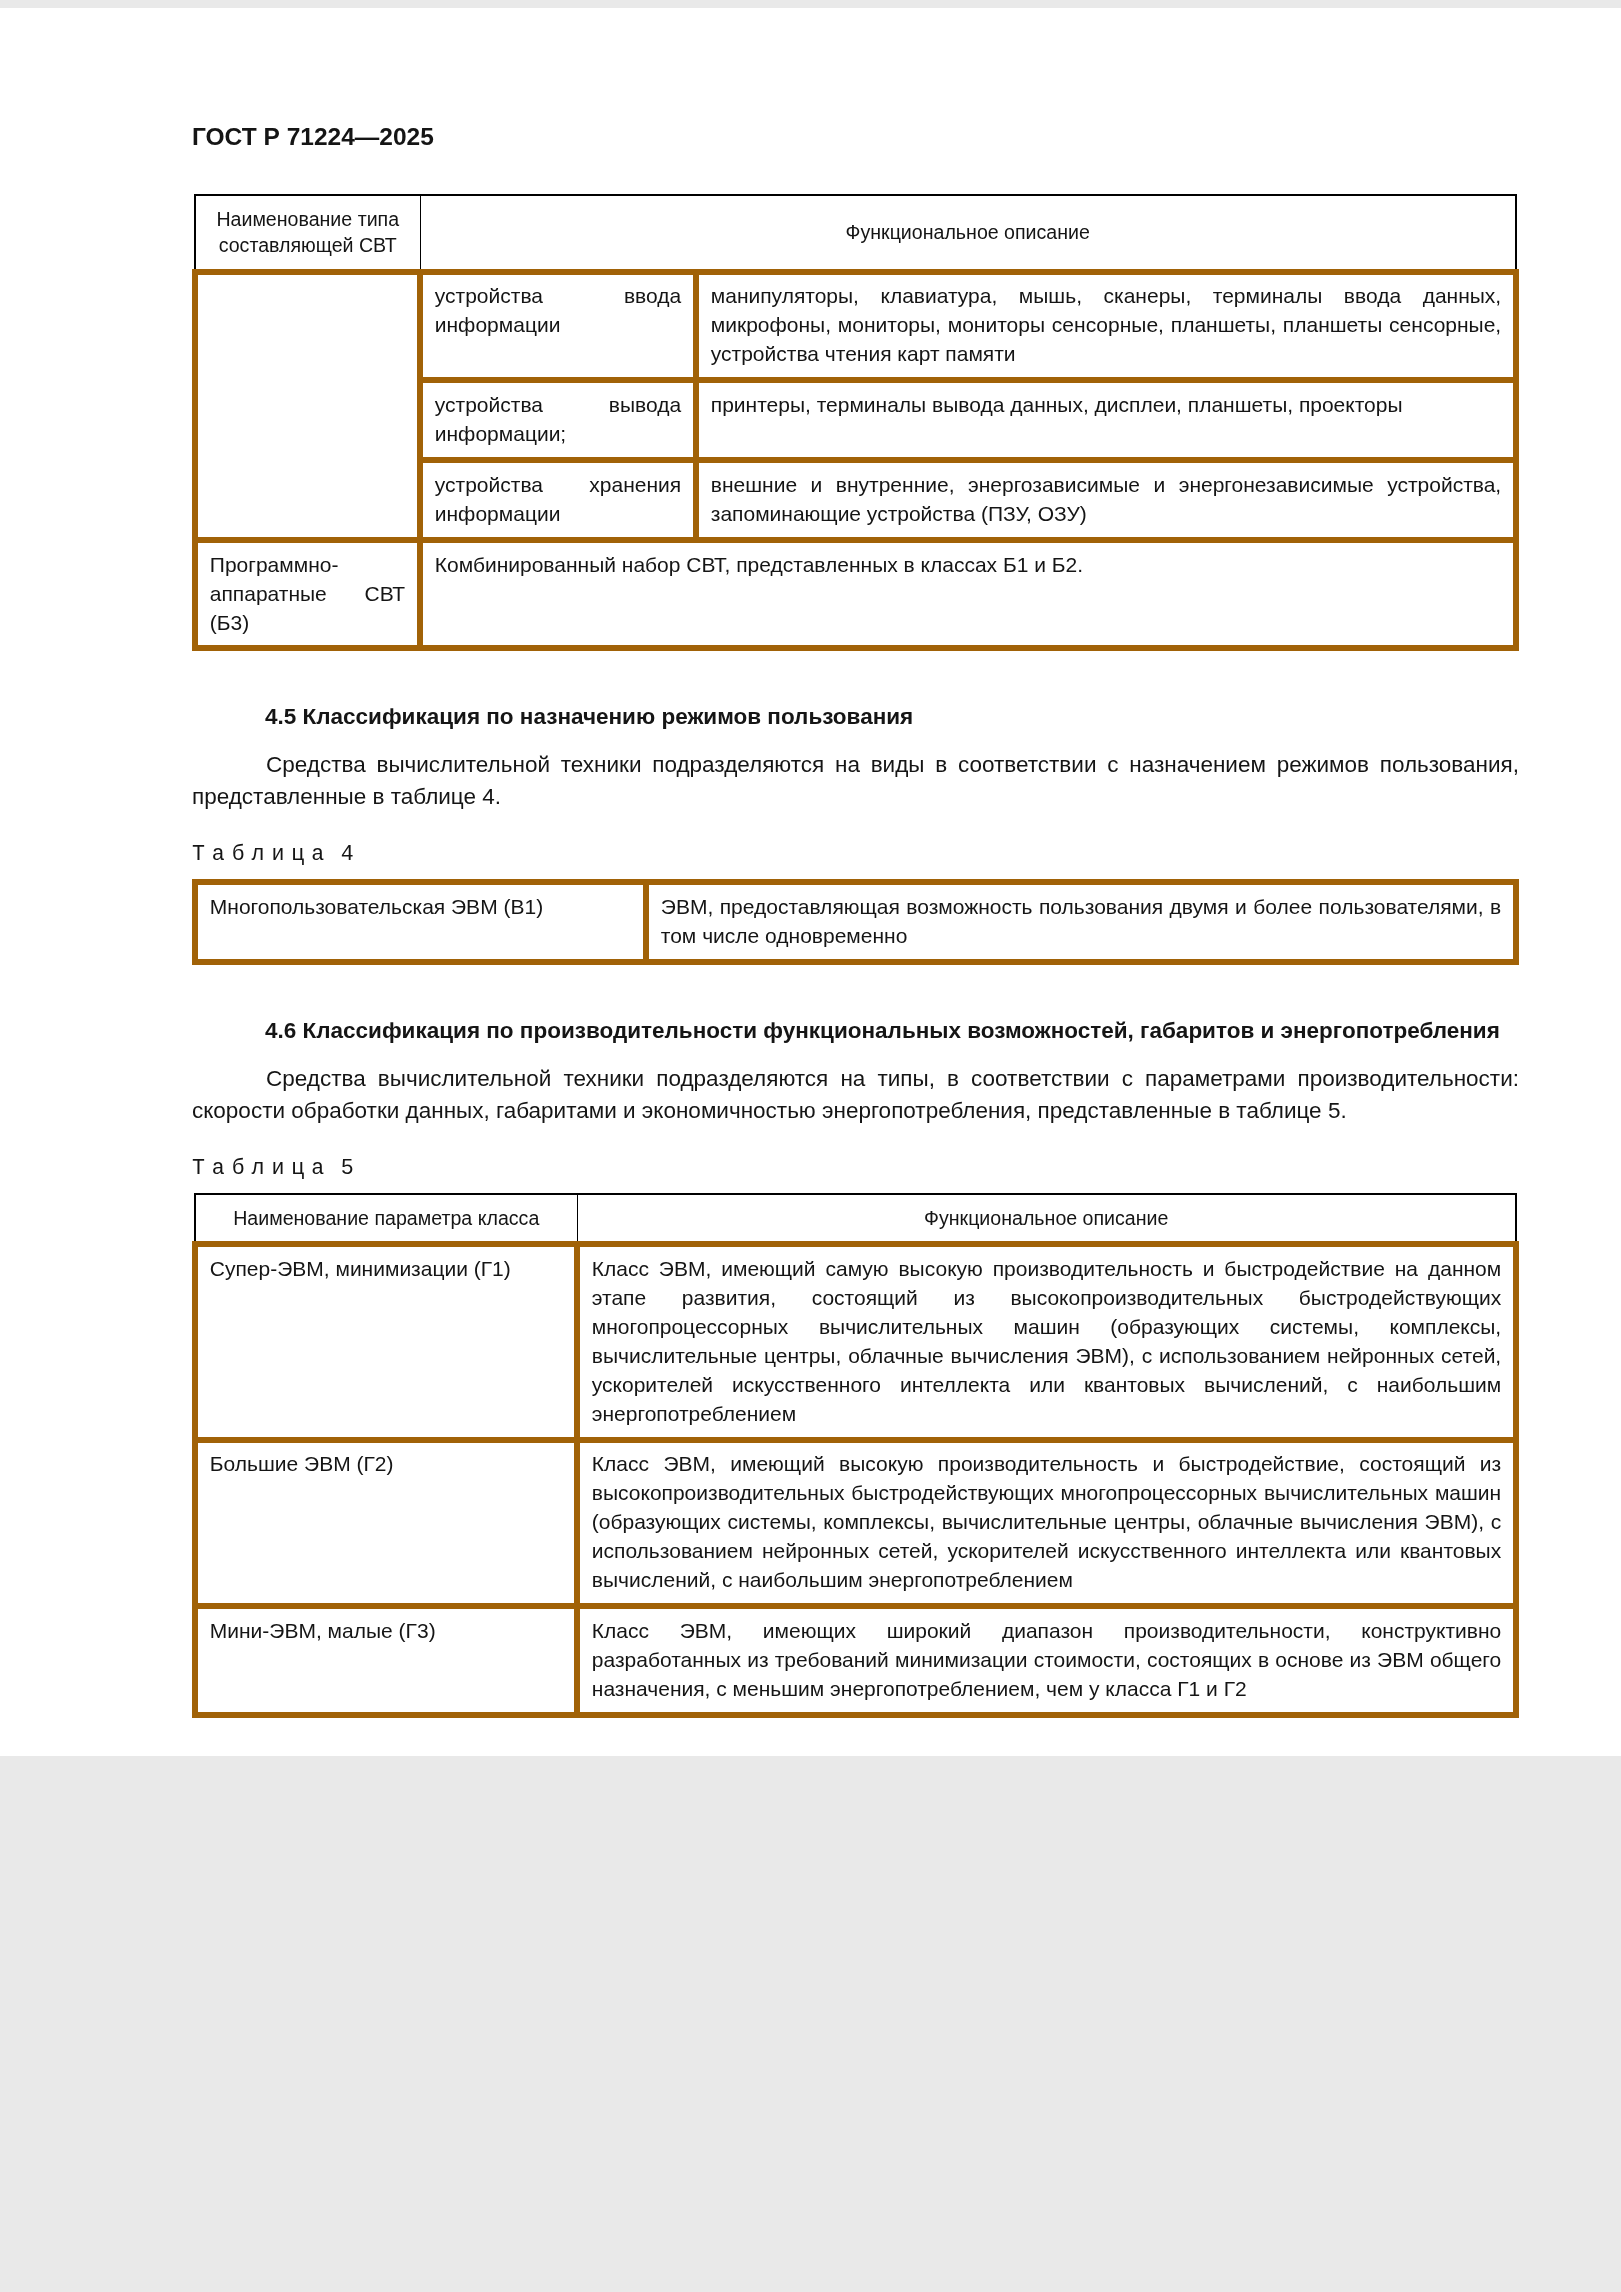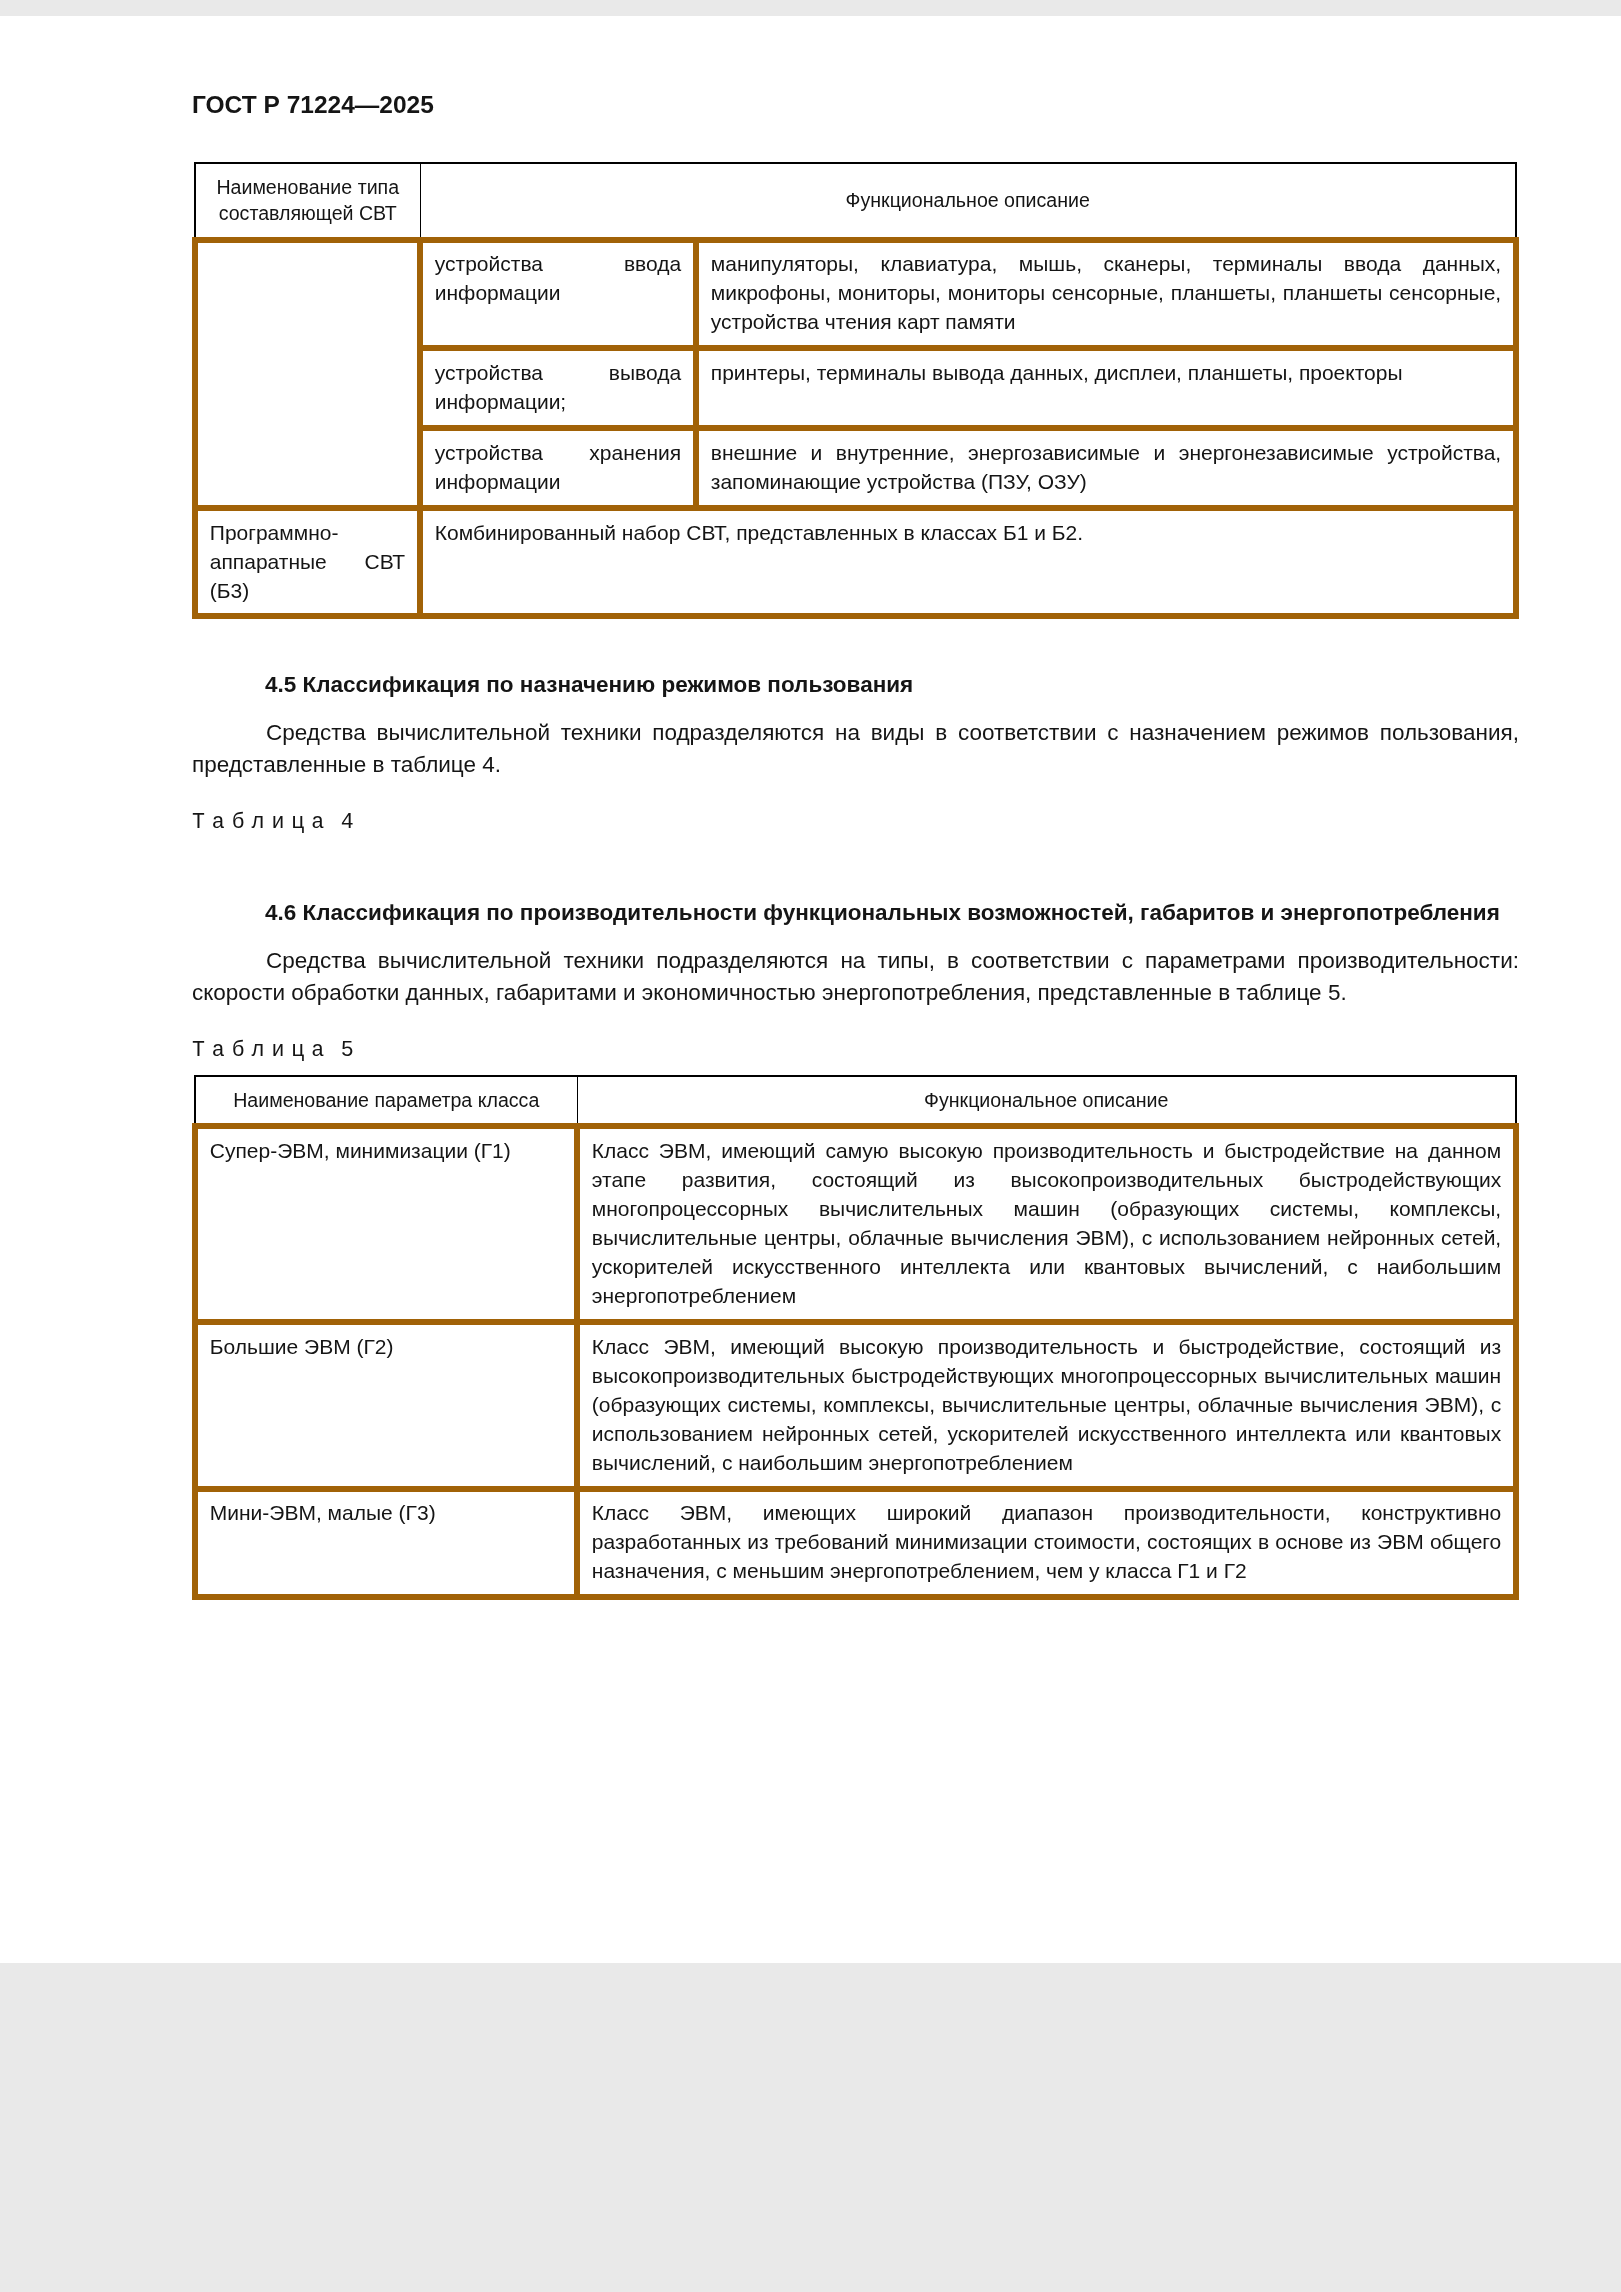--- a/index.html
+++ b/index.html
@@ -1,25 +1,25 @@
 <!DOCTYPE html>
 <html><head>
 <meta charset="utf-8">
 <style>
   * { box-sizing: border-box; }
   html, body { margin: 0; padding: 0; background: #e9e9e9; }
   .page {
     width: 1621px;
-    height: 1947px;
-    margin: 16px auto;
+    height: 1748px;
+    margin: 8px auto;
     background: #ffffff;
     position: relative;
     font-family: "Liberation Sans", sans-serif;
     color: #151515;
-    padding: 73px 102px 0 192px;
+    padding: 113px 102px 0 192px;
     overflow: hidden;
   }
   .doc-header {
     font-weight: bold;
     font-size: 24.5px;
     line-height: 32px;
     margin-bottom: 41px;
   }
   .table-caption-italic {
     font-style: italic;
@@ -127,20 +127,24 @@
   <div class="table-caption-plain">
     <span class="cap-label">Таблица</span><span class="cap-num">4</span>
   </div>
 
   <table class="gost">
     <colgroup>
       <col style="width:451px">
       <col>
     </colgroup>
     <tbody>
+      <tr>
+        <td>Многопользовательская ЭВМ (В1)</td>
+        <td>ЭВМ, предоставляющая возможность пользования двумя и более пользователями, в том числе одновременно</td>
+      </tr>
     </tbody>
   </table>
 
   <div class="section-heading">4.6 Классификация по производительности функциональных возможностей, габаритов и энергопотребления</div>
 
   <p class="para">Средства вычислительной техники подразделяются на типы, в соответствии с параметрами производительности: скорости обработки данных, габаритами и экономичностью энергопотребления, представленные в таблице 5.</p>
 
   <div class="table-caption-plain">
     <span class="cap-label">Таблица</span><span class="cap-num">5</span>
   </div>

